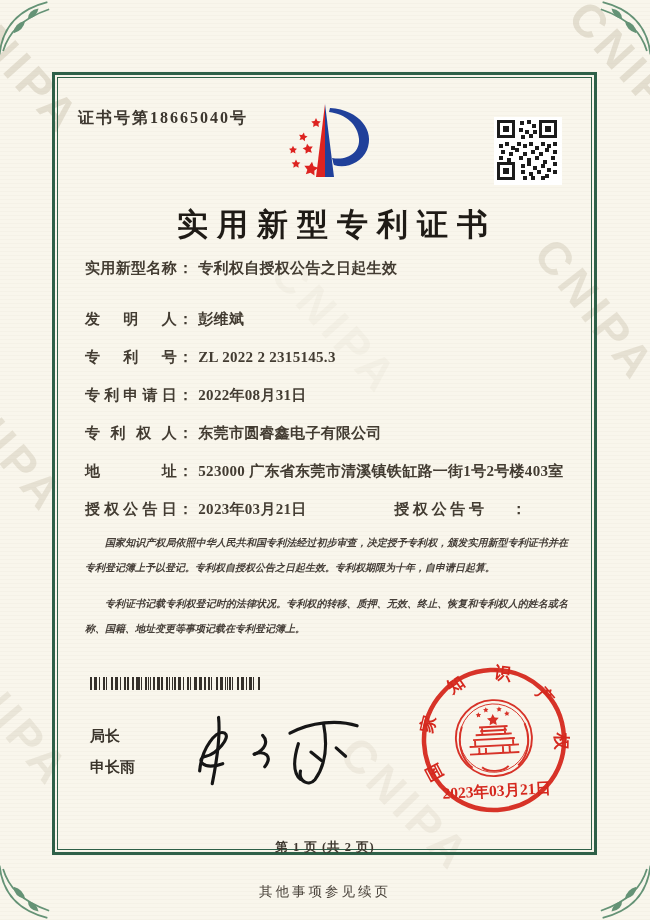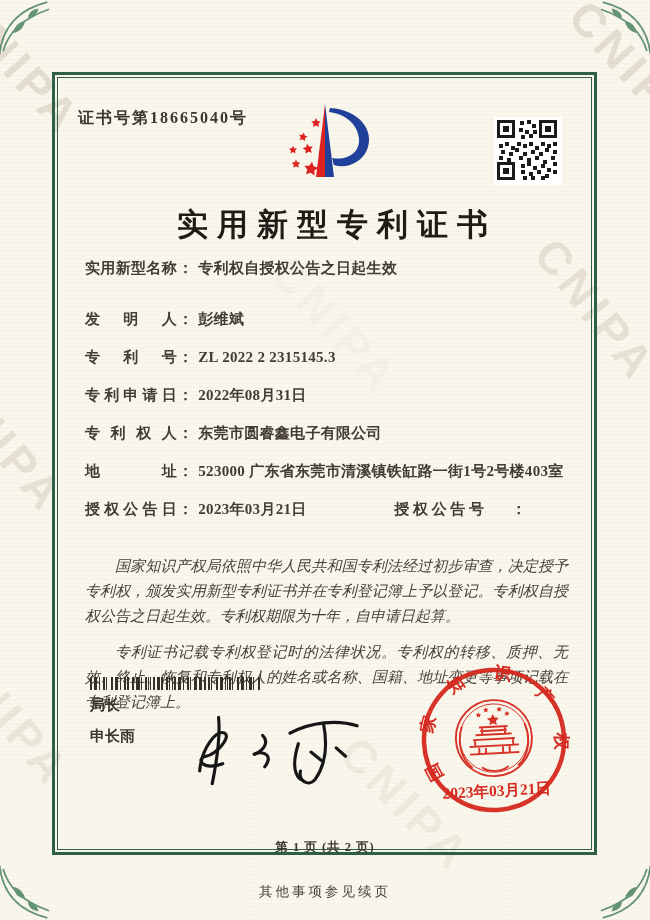--- a/index.html
+++ b/index.html
@@ -52,31 +52,31 @@
     line-height:22px;margin-bottom:16px;letter-spacing:.3px;}
   .frow.gap-lg{margin-bottom:29px;}
   .flabel{width:92px;flex:none;text-align:justify;text-align-last:justify;}
   .colon{flex:none;margin:0 5px 0 1px;}
   .fvalue{white-space:nowrap;}
   .fvalue.fixed{width:160px;flex:none;}
   .pair2{display:flex;align-items:baseline;margin-left:36px;gap:26px;}
   .pair2 .flabel{width:90px;}
 
   .body-text{position:absolute;left:85px;top:530px;width:483px;
-    font-size:15px;line-height:25px;color:#47403a;text-align:justify;
-    font-style:italic;font-weight:400;margin-top:24px;}
+    font-size:10px;line-height:25px;color:#47403a;text-align:justify;
+    font-style:italic;font-weight:700;}
   .body-text p{margin:0 0 11px 0;text-indent:2em;}
 
   .barcode{position:absolute;left:90px;top:677px;width:170px;height:13px;
     background-image:
       repeating-linear-gradient(90deg,#35302a 0 2px,transparent 2px 4px,#35302a 4px 7px,transparent 7px 9px,#35302a 9px 10px,transparent 10px 13px,#35302a 13px 15px,transparent 15px 16px,#35302a 16px 17px,transparent 17px 21px),
       repeating-linear-gradient(90deg,transparent 0 5px,#35302a 5px 6px,transparent 6px 11px);
   }
 
-  .signer{position:absolute;left:90px;top:690px;font-size:15px;font-weight:600;color:#3b352c;line-height:31px;}
+  .signer{position:absolute;left:90px;top:721px;font-size:15px;font-weight:600;color:#3b352c;line-height:31px;}
   .autograph{position:absolute;left:168px;top:708px;width:225px;height:84px;}
 
   .seal{position:absolute;left:418px;top:664px;width:152px;height:152px;transform:rotate(-3deg);}
 
   .pagenum{position:absolute;left:0;top:839px;width:650px;text-align:center;
     font-size:12.5px;font-weight:600;color:#3e382f;letter-spacing:1px;}
   .note{position:absolute;left:0;top:883px;width:650px;text-align:center;
     font-size:13.5px;color:#49423a;letter-spacing:3px;}
 </style>
 </head>

